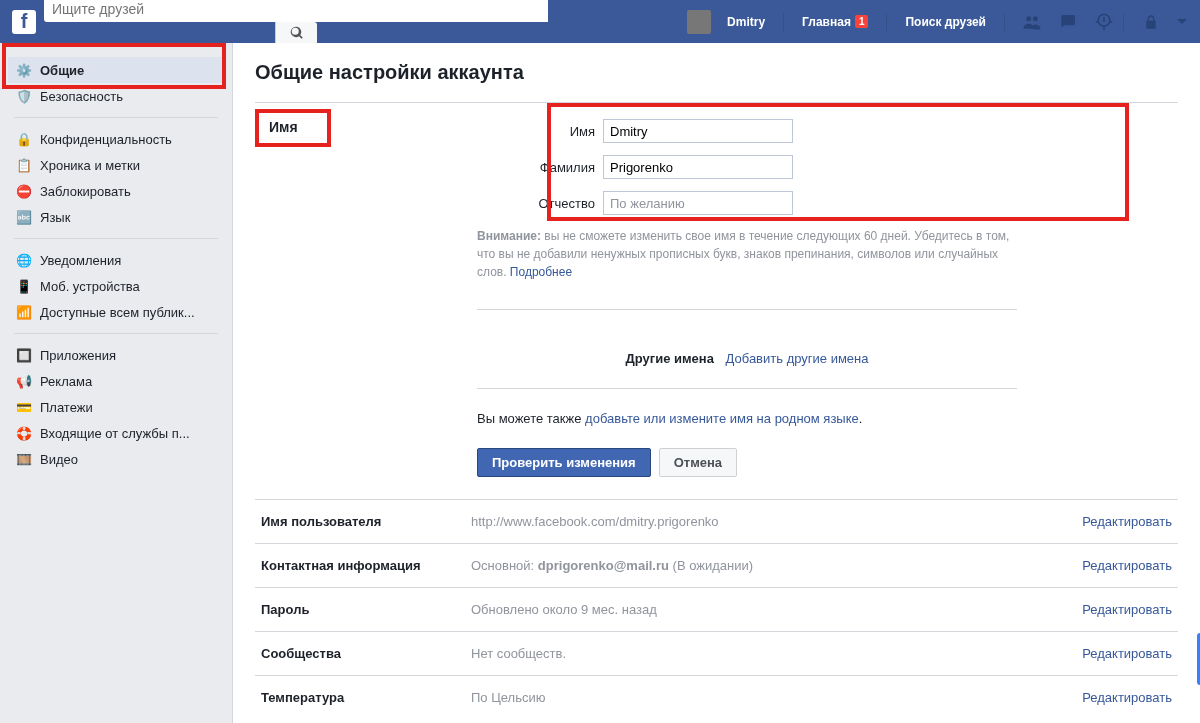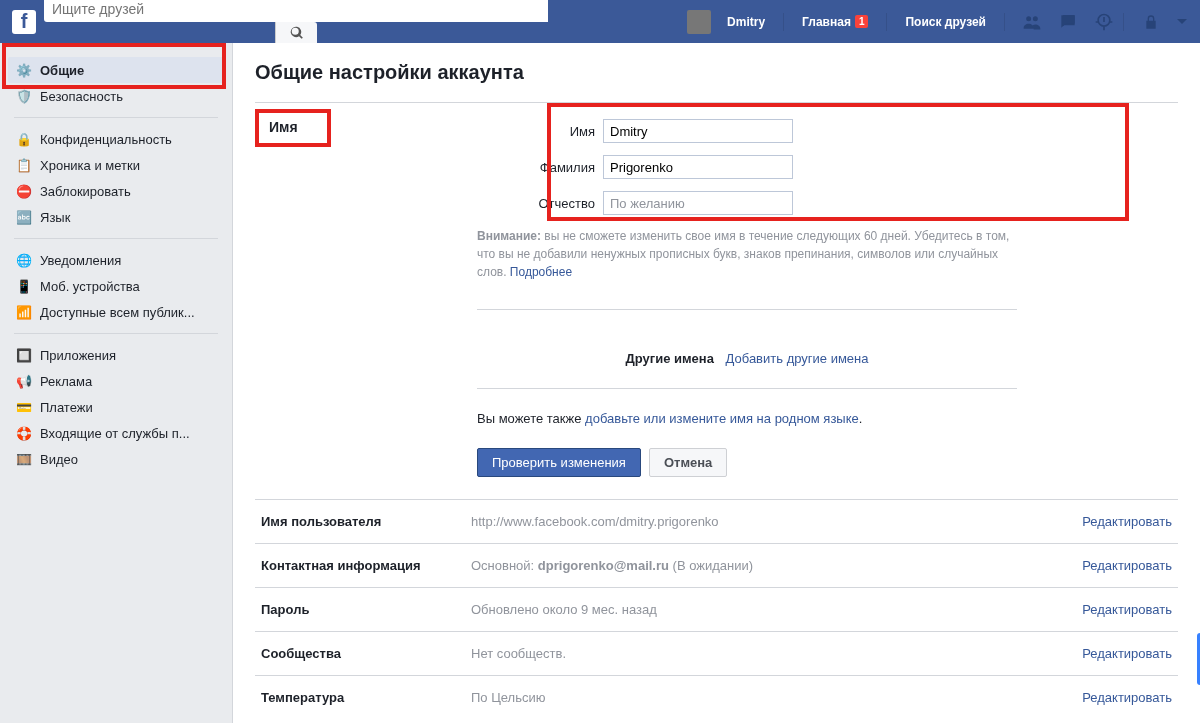--- a/index.html
+++ b/index.html
@@ -47,21 +47,21 @@
   .warning a { color:#365899; text-decoration:none; cursor:pointer;}
 
   .subline { margin-left:222px; margin-top:28px; padding-top:41px; border-top:1px solid #d3d6db; font-size:13px; text-align:center; max-width:540px;}
   .subline .lab { font-weight:700; margin-right:8px;}
   .subline a { color:#365899; text-decoration:none; cursor:pointer;}
 
   .subline2 { margin-left:222px; margin-top:22px; padding-top:22px; border-top:1px solid #d3d6db; font-size:13px; text-align:left; max-width:540px;}
   .subline2 a { color:#365899; text-decoration:none; cursor:pointer;}
 
   .btn-row { margin-left:222px; margin-top:22px; display:flex; gap:8px;}
-  .btn-primary { background:#4267b2; color:#fff; border:1px solid #29487d; font-weight:400; font-size:13px; padding:6px 14px; border-radius:2px; cursor:pointer;}
+  .btn-primary { background:#4267b2; color:#fff; border:1px solid #29487d; font-weight:700; font-size:13px; padding:6px 14px; border-radius:2px; cursor:pointer;}
   .btn-secondary { background:#f6f7f9; color:#4b4f56; border:1px solid #ced0d4; font-weight:700; font-size:13px; padding:6px 14px; border-radius:2px; cursor:pointer;}
 
   .setting-row { display:flex; align-items:flex-end; border-bottom:1px solid #d3d6db; padding:14px 6px; }
   .setting-row .rlabel { width:210px; font-weight:700; font-size:13px; }
   .setting-row .rvalue { flex:1; font-size:13px; color:#90949c; }
   .setting-row .rvalue b { color:#90949c; font-weight:700;}
   .setting-row .redit { color:#365899; font-size:13px; cursor:pointer; }
 
   .scroll-indicator { position:absolute; right:-3px; top:590px; width:6px; height:52px; background:#3781ff; border-radius:3px;}
 

